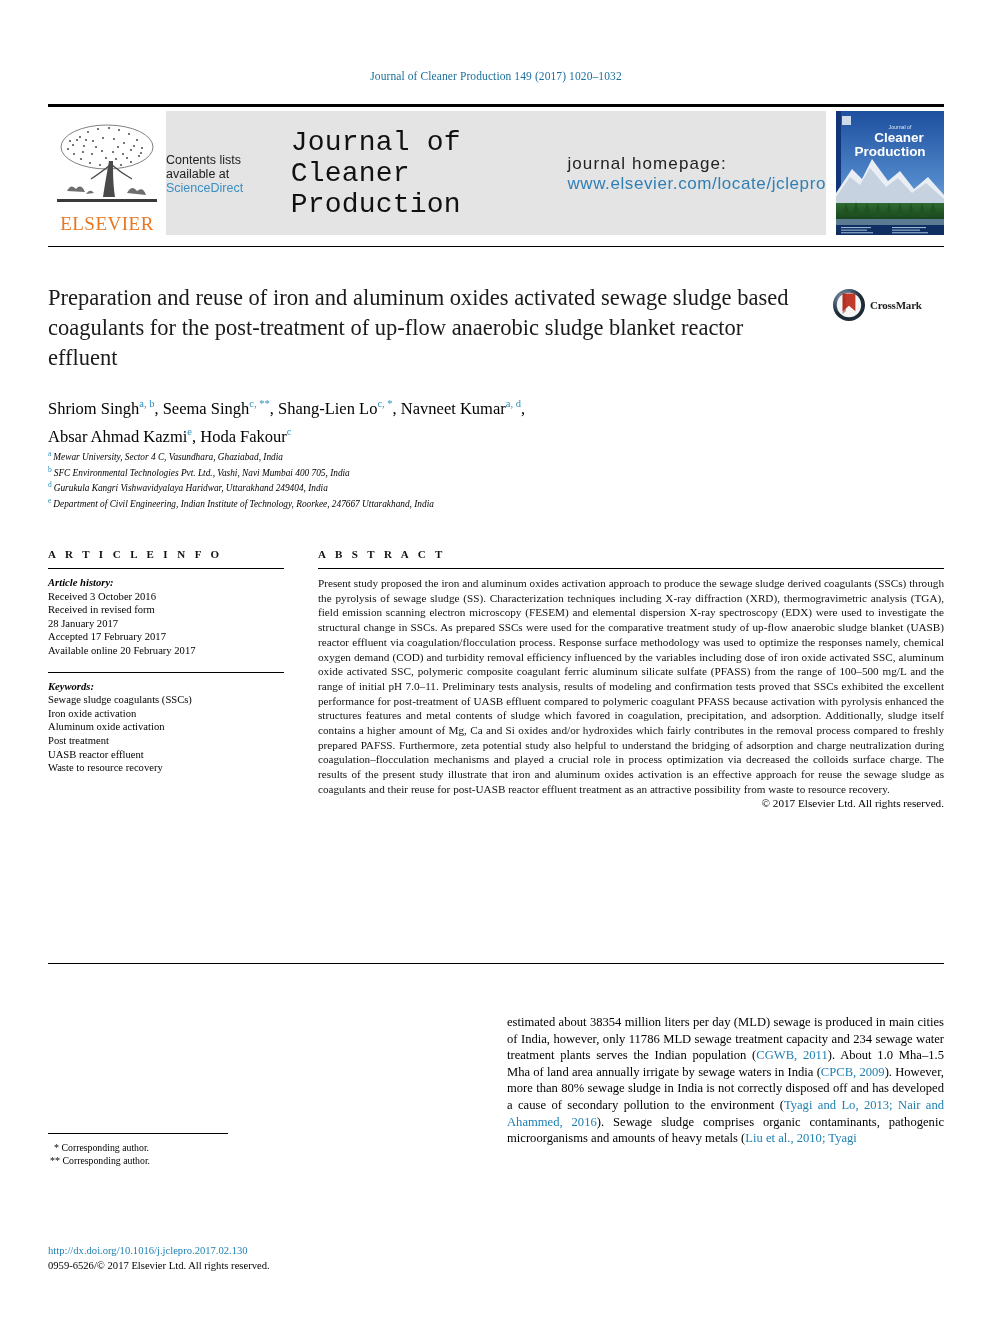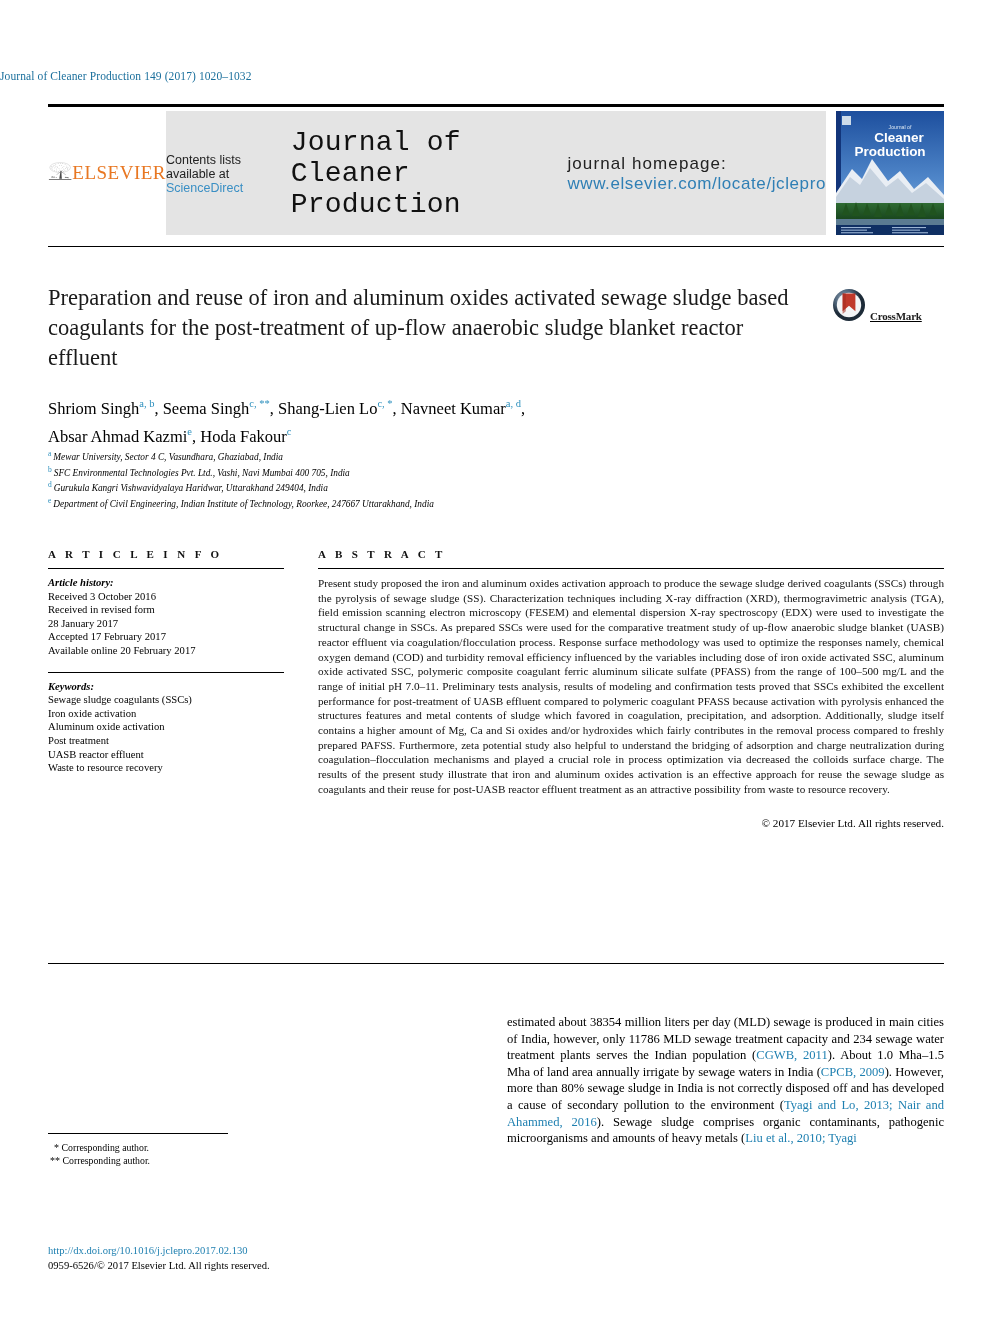--- a/index.html
+++ b/index.html
@@ -19,20 +19,21 @@
     background: #ffffff;
     overflow: hidden;
   }
 
   
   .running-head {
     position: absolute;
     top: 70px;
     left: 0;
     width: 992px;
+    text-align: center;
     font-size: 11.5px;
     color: #1a6f9c;
     letter-spacing: 0.1px;
   }
 
   
   .masthead {
     position: absolute;
     top: 104px;
     left: 48px;
@@ -42,20 +43,21 @@
   .masthead-inner {
     display: flex;
     align-items: stretch;
     height: 124px;
     margin-top: 4px;
   }
   .elsevier-logo {
     width: 118px;
     flex: 0 0 118px;
     display: flex;
+    flex-direction: column;
     align-items: center;
     justify-content: flex-end;
     padding-bottom: 2px;
     box-sizing: border-box;
   }
   .elsevier-tree {
     width: 108px;
     height: 92px;
     display: block;
   }
@@ -127,22 +129,21 @@
     line-height: 30px;
     color: #1a1a1a;
     font-weight: normal;
     margin: 0;
   }
   .crossmark {
     position: absolute;
     top: 288px;
     left: 832px;
     display: flex;
-    align-items: flex-end;
-    text-decoration: underline;
+    align-items: center;
   }
   .crossmark-text {
     font-family: "Liberation Serif", serif;
     font-weight: bold;
     font-size: 11px;
     color: #1d1d1d;
     margin-left: 4px;
     letter-spacing: -0.2px;
   }
 
@@ -213,21 +214,21 @@
     border-top: 1.2px solid #000;
     margin: 14px 0 7px 0;
   }
   .abstract-body {
     font-size: 11.2px;
     line-height: 14.7px;
     text-align: justify;
     color: #111;
   }
   .copyright-line {
-    margin-top: 20px;
+    margin-top: 0;
     text-align: right;
     font-size: 11.2px;
   }
 
   
   .body-rule {
     position: absolute;
     top: 963px;
     left: 48px;
     width: 896px;

